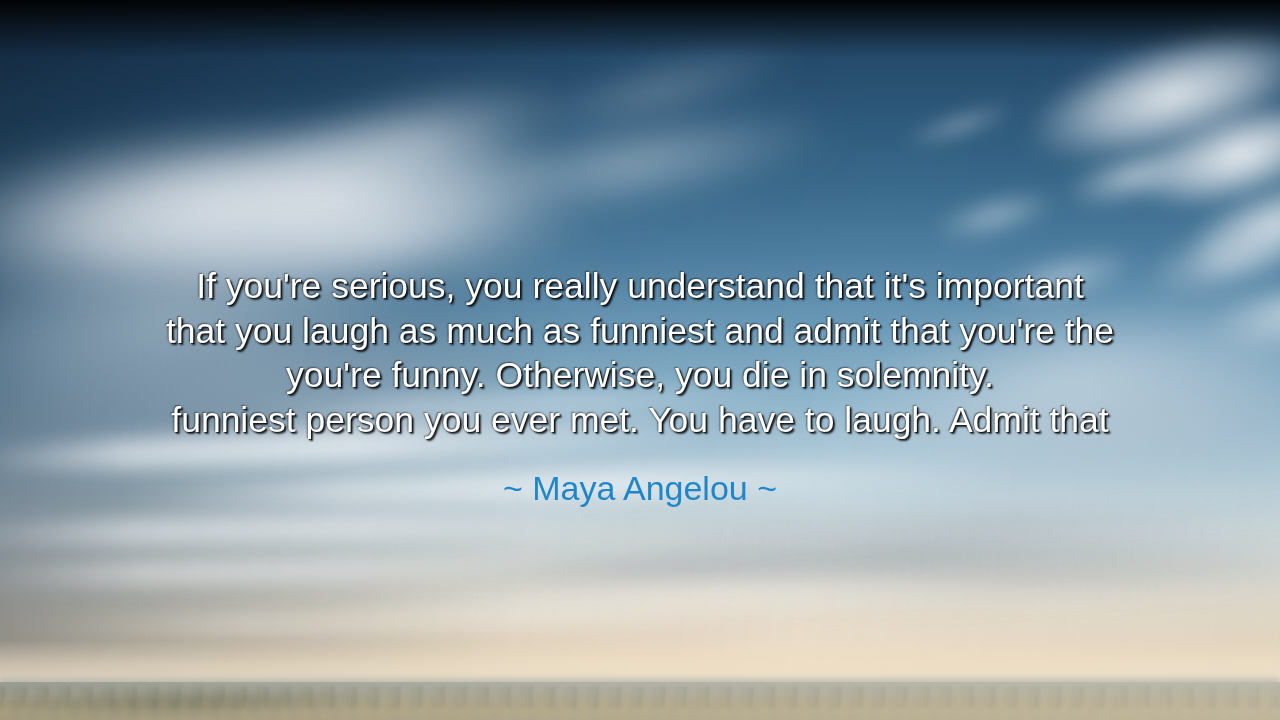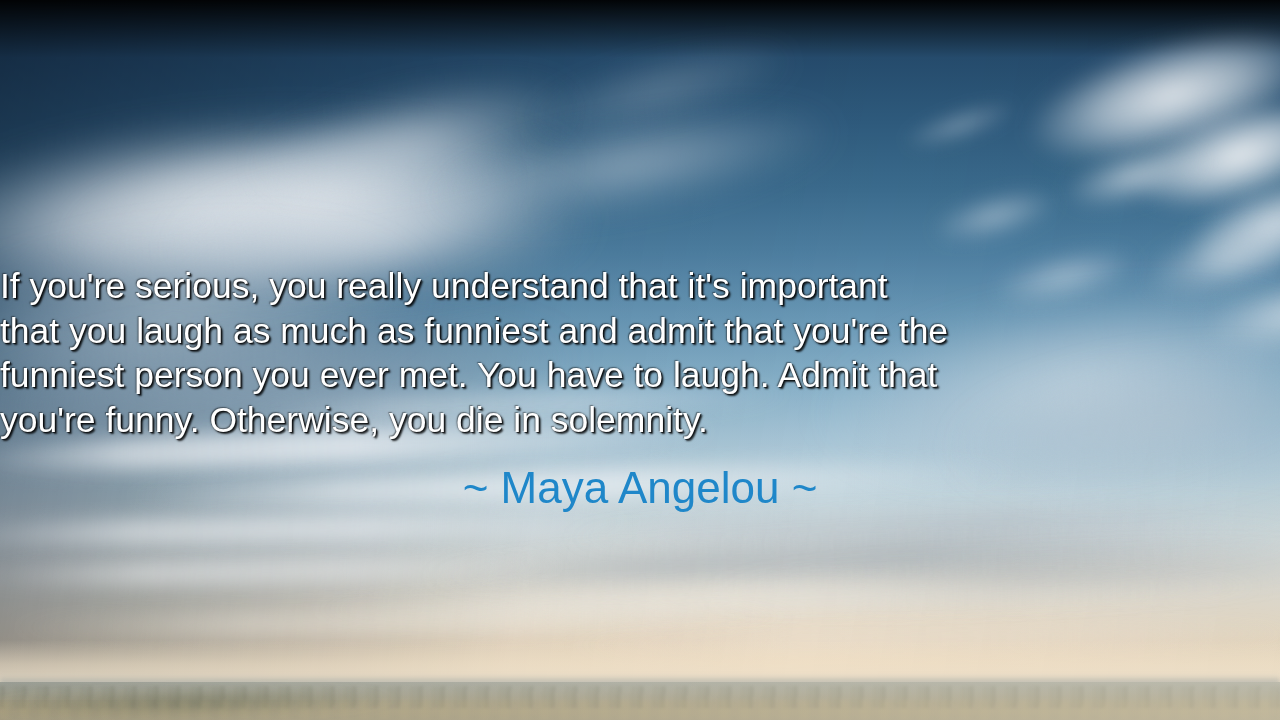--- a/index.html
+++ b/index.html
@@ -470,39 +470,40 @@
         rgba(232,222,198,0.18) 40%,
         rgba(236,226,202,0.30) 70%,
         rgba(238,228,204,0.38) 100%);
   }
 
   
   .quote-block {
     position: absolute;
     left: 0; right: 0;
     top: 264px;
+    text-align: center;
   }
   .quote-line {
     font-size: 35.5px;
     line-height: 44.5px;
     color: #ffffff;
     letter-spacing: 0px;
     text-shadow:
        2px 2px 2px rgba(0,0,0,0.80),
        1px 1px 0px rgba(0,0,0,0.55),
       -1px -1px 1px rgba(0,0,0,0.35),
        0px 0px 3px rgba(0,0,0,0.35);
     white-space: nowrap;
   }
   .attribution {
     position: absolute;
     left: 0; right: 0;
     top: 468px;
     text-align: center;
-    font-size: 44px;
+    font-size: 34px;
     line-height: 40px;
     color: #1f87c9;
     white-space: nowrap;
   }
 </style>
 </head>
 <body>
 
 <div id="stage">
 
@@ -558,19 +559,19 @@
   <div class="horizon-line"></div>
   <div class="land"></div>
   <div class="land-tex"></div>
   <div class="land-dark-left"></div>
   <div class="land-tex2"></div>
   <div class="land-haze-overlay"></div>
 
   <div class="quote-block">
     <div class="quote-line">If you're serious, you really understand that it's important</div>
     <div class="quote-line">that you laugh as much as funniest and admit that you're the</div>
+    <div class="quote-line">you're funny. Otherwise, you die in solemnity.</div>
     <div class="quote-line">funniest person you ever met. You have to laugh. Admit that</div>
-    <div class="quote-line">you're funny. Otherwise, you die in solemnity.</div>
   </div>
 
   <div class="attribution">~ Maya Angelou ~</div>
 
 </div>
 
 </body></html>

